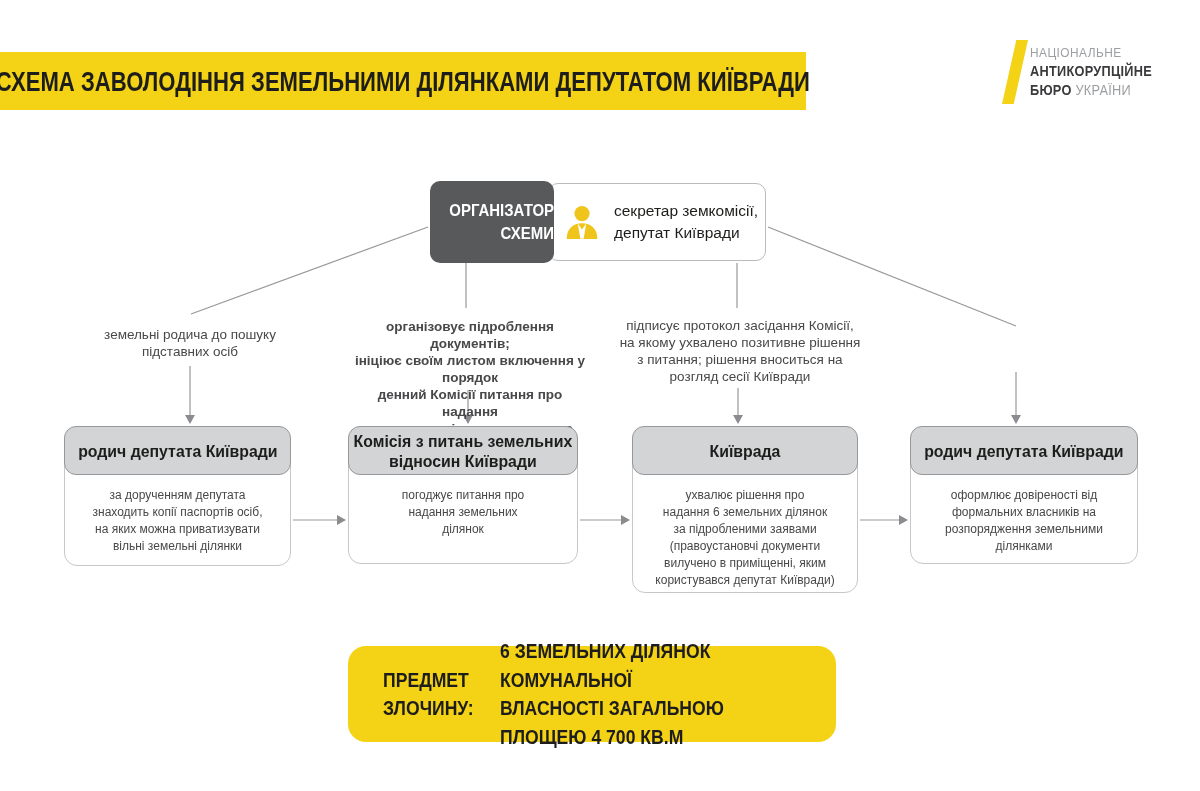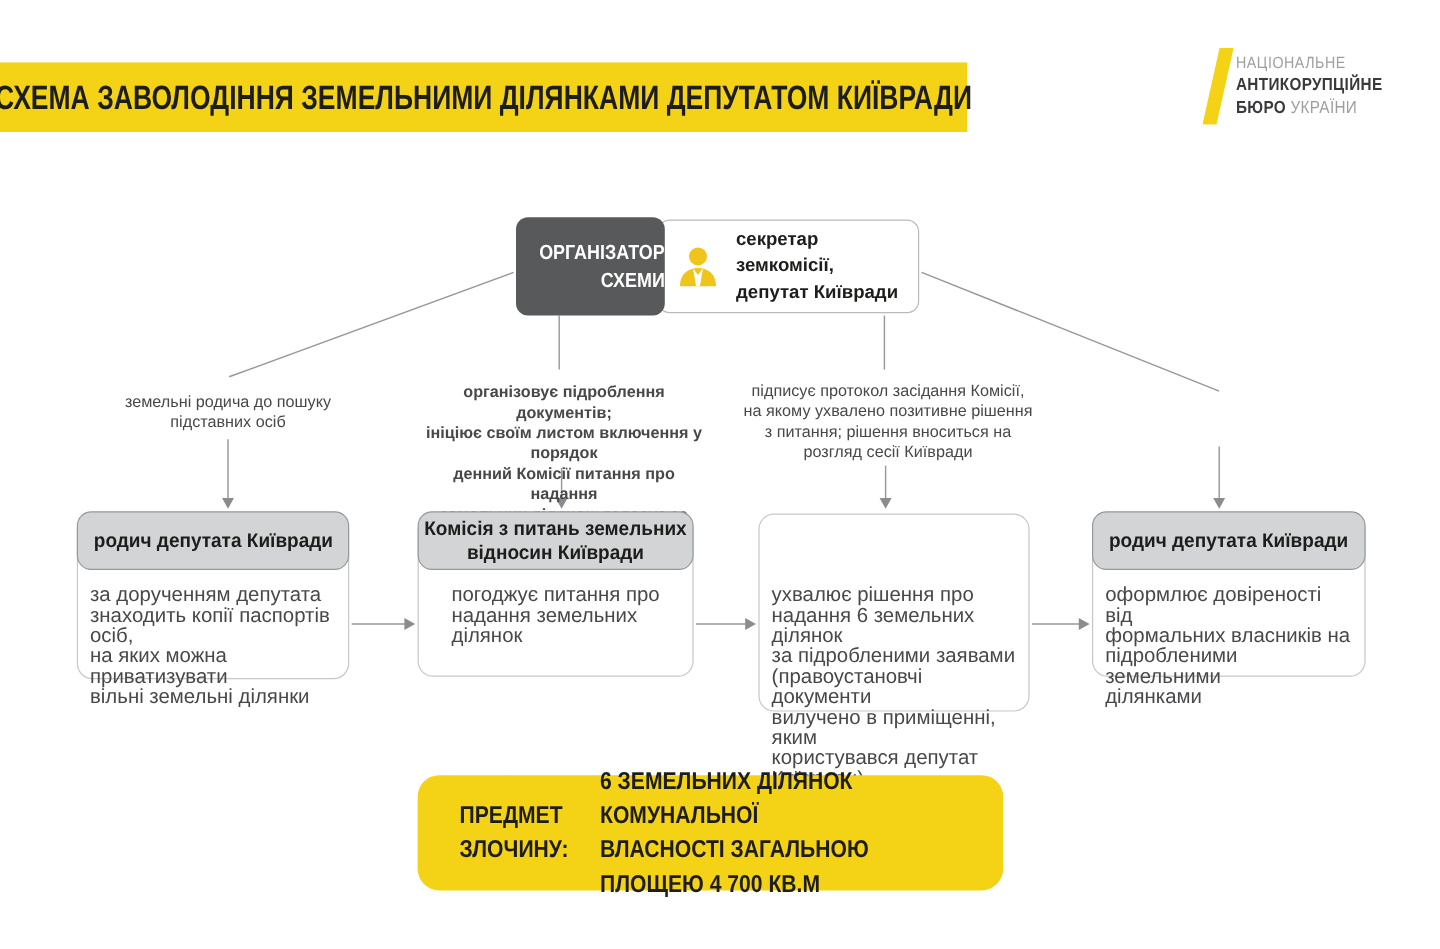--- a/index.html
+++ b/index.html
@@ -40,38 +40,38 @@
   }
   .org-dark .t{
     color:#ffffff;font-weight:bold;font-size:17px;line-height:23px;text-align:right;
     transform:scaleX(0.88);transform-origin:right center;
   }
   .org-white{
     position:absolute;left:548px;top:183px;width:218px;height:78px;background:#ffffff;
     border:1px solid #b9bbbd;border-radius:10px;z-index:2;display:flex;align-items:center;
     padding-left:14px;box-sizing:border-box;gap:13px;
   }
-  .org-white .t{font-weight:bold;font-size:15.5px;line-height:22px;color:#1d1d1b;}
+  .org-white .t{font-weight:normal;font-size:15.5px;line-height:22px;color:#1d1d1b;}
 
   
   #wires{position:absolute;left:0;top:0;z-index:1;pointer-events:none;}
 
   
   .action{
     position:absolute;z-index:2;font-size:13.5px;line-height:17px;color:#48484a;text-align:center;
   }
 
   
   .node{position:absolute;z-index:2;box-sizing:border-box;}
   .node-body{
     position:absolute;left:0;top:2px;right:0;bottom:0;background:#ffffff;
     border:1px solid #c5c7c9;border-radius:13px;box-sizing:border-box;
     display:flex;justify-content:center;padding:58px 10px 6px 10px;
   }
-  .node-body .t{font-size:17px;line-height:17px;color:#48484a;text-align:left;}
+  .node-body .t{font-size:12px;line-height:17px;color:#48484a;text-align:center;}
   .node-head{
     position:absolute;left:0;top:0;right:0;height:49px;background:#D2D4D5;
     border:1px solid #96989b;border-radius:12px;box-sizing:border-box;
     display:flex;align-items:center;justify-content:center;
   }
   .node-head .t{
     font-size:16.5px;font-weight:bold;color:#1d1d1b;text-align:center;line-height:20px;
     transform:scaleX(0.96);transform-origin:center;
   }
   #node-0{left:64px;top:426px;width:227px;height:140px;}
@@ -186,26 +186,29 @@
   </div>
   <div class="node" id="node-2">
     <div class="node-body">
         <div class="t pre">ухвалює рішення про
 надання 6 земельних ділянок
 за підробленими заявами
 (правоустановчі документи
 вилучено в приміщенні, яким
 користувався депутат Київради)</div>
       </div>
+    <div class="node-head">
+        <div class="t pre">Київрада</div>
+      </div>
   </div>
   <div class="node" id="node-3">
     <div class="node-body">
         <div class="t pre">оформлює довіреності від
 формальних власників на
-підробленими земельними
+розпорядження земельними
 ділянками</div>
       </div>
     <div class="node-head">
         <div class="t pre">родич депутата Київради</div>
       </div>
   </div>
 
   <div class="footer">
     <div class="label">ПРЕДМЕТ
 ЗЛОЧИНУ:</div>

